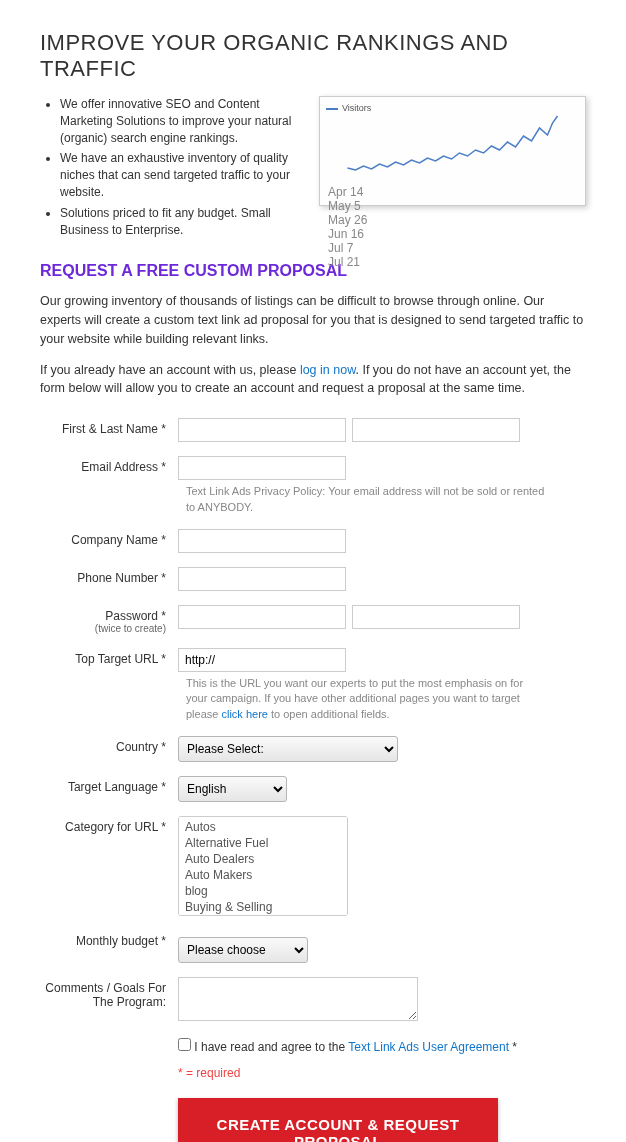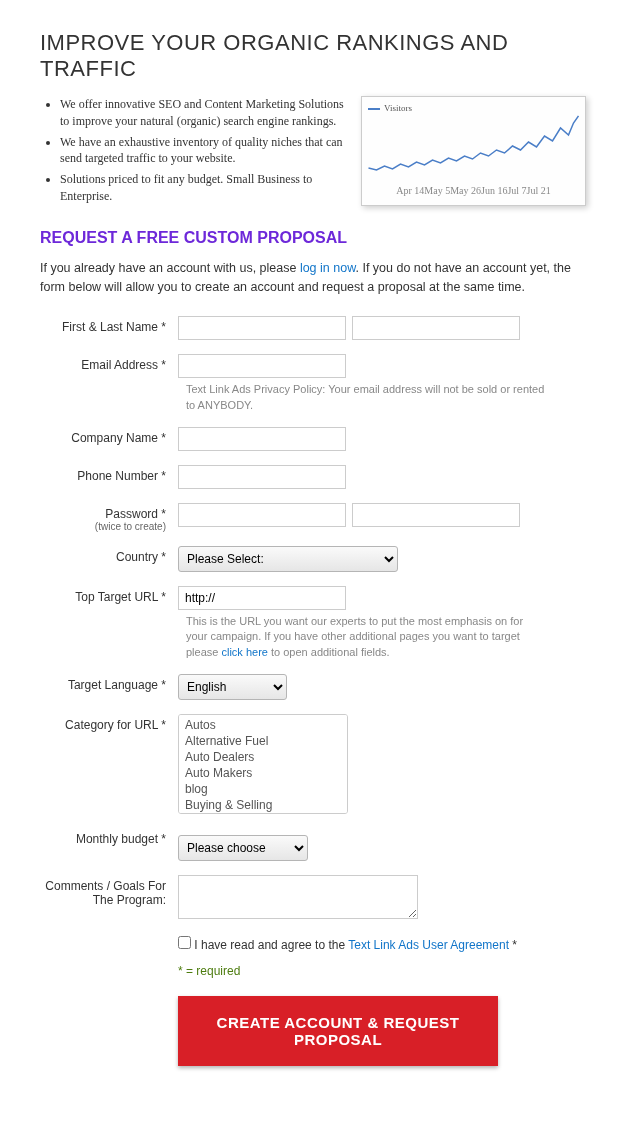--- a/index.html
+++ b/index.html
@@ -19,35 +19,34 @@
     font-size: 22px;
     font-weight: 400;
     color: #333;
     letter-spacing: 0.5px;
     margin-bottom: 14px;
   }
   .intro {
     display: flex;
     gap: 16px;
     margin-bottom: 20px;
-    font-family: Liberation Serif, serif;
   }
   .intro ul {
     flex: 1;
     list-style: disc;
     padding-left: 20px;
   }
   .intro li {
     font-size: 12px;
     color: #333;
     margin-bottom: 4px;
     line-height: 1.4;
   }
   .chart-box {
-    width: 225px;
+    width: 267px;
     height: 110px;
     border: 1px solid #ccc;
     background: #fefefe;
     box-shadow: 2px 2px 6px rgba(0,0,0,0.2);
     position: relative;
     padding: 6px;
   }
   .chart-legend {
     font-size: 9px;
     color: #555;
@@ -57,24 +56,25 @@
     display: inline-block;
     width: 12px;
     height: 2px;
     background: #4a7ec7;
     vertical-align: middle;
     margin-right: 4px;
   }
   .chart-svg { width: 100%; height: 70px; display:block; }
   .chart-xlabels {
     display: flex;
-    justify-content: center;
-    font-size: 10px;
+    justify-content: space-between;
+    font-size: 12px;
     color: #888;
     padding: 2px 2px 0 2px;
+    flex-direction: column;
   }
   h2 {
     font-size: 16px;
     font-weight: 700;
     color: #6d28d9;
     margin: 10px 0 12px 0;
   }
   p.body-text {
     font-size: 12.5px;
     color: #333;
@@ -144,21 +144,21 @@
   select[multiple] option { padding: 1px 4px; }
   textarea {
     width: 240px;
     height: 44px;
     border: 1px solid #ccc;
     font-size: 12px;
     padding: 4px;
     resize: both;
   }
   .agree-row { font-size: 12px; color: #333; }
-  .required-note { font-size: 12px; color: #4d7c0f; margin: 12px 0 18px 0; }
+  .required-note { font-size: 12px; color: #ef4444; margin: 12px 0 18px 0; }
   .submit-btn {
     display: block;
     width: 320px;
     background: #d81f27;
     color: #fff;
     border: none;
     font-size: 15px;
     font-weight: 700;
     letter-spacing: 0.5px;
     padding: 18px 10px;
@@ -191,20 +191,21 @@
         <span>May 26</span>
         <span>Jun 16</span>
         <span>Jul 7</span>
         <span>Jul 21</span>
       </div>
     </div>
   </div>
 
   <h2>REQUEST A FREE CUSTOM PROPOSAL</h2>
 
+  <p class="body-text">Our growing inventory of thousands of listings can be difficult to browse through online. Our experts will create a custom text link ad proposal for you that is designed to send targeted traffic to your website while building relevant links.</p>
 
   <p class="body-text">
     <span>If you already have an account with us, please </span><a href="#" class="link">log in now</a><span>. If you do not have an account yet, the form below will allow you to create an account and request a proposal at the same time.</span>
   </p>
 
   <div class="form">
 
     <div class="row">
       <div class="label-col">First &amp; Last Name *</div>
       <div class="field-col two-inputs">
@@ -240,35 +241,35 @@
         <span>Password *</span>
         <span class="label-sub">(twice to create)</span>
       </div>
       <div class="field-col two-inputs">
         <input type="password" class="w-half" style="">
         <input type="password" class="w-half" style="">
       </div>
     </div>
 
     <div class="row">
-      <div class="label-col">Country *</div>
-      <div class="field-col">
-        <select class="sel-country">
-          <option>Please Select:</option>
-        </select>
-      </div>
-    </div>
-
-    <div class="row">
       <div class="label-col">Top Target URL *</div>
       <div class="field-col">
         <input type="text" class="w-mid" value="http://" style="">
         <div class="hint">
           <span>This is the URL you want our experts to put the most emphasis on for your campaign. If you have other additional pages you want to target please </span><a href="#" class="link">click here</a><span> to open additional fields.</span>
         </div>
+      </div>
+    </div>
+
+    <div class="row">
+      <div class="label-col">Country *</div>
+      <div class="field-col">
+        <select class="sel-country">
+          <option>Please Select:</option>
+        </select>
       </div>
     </div>
 
     <div class="row">
       <div class="label-col">Target Language *</div>
       <div class="field-col">
         <select class="sel-lang">
           <option>English</option>
         </select>
       </div>

